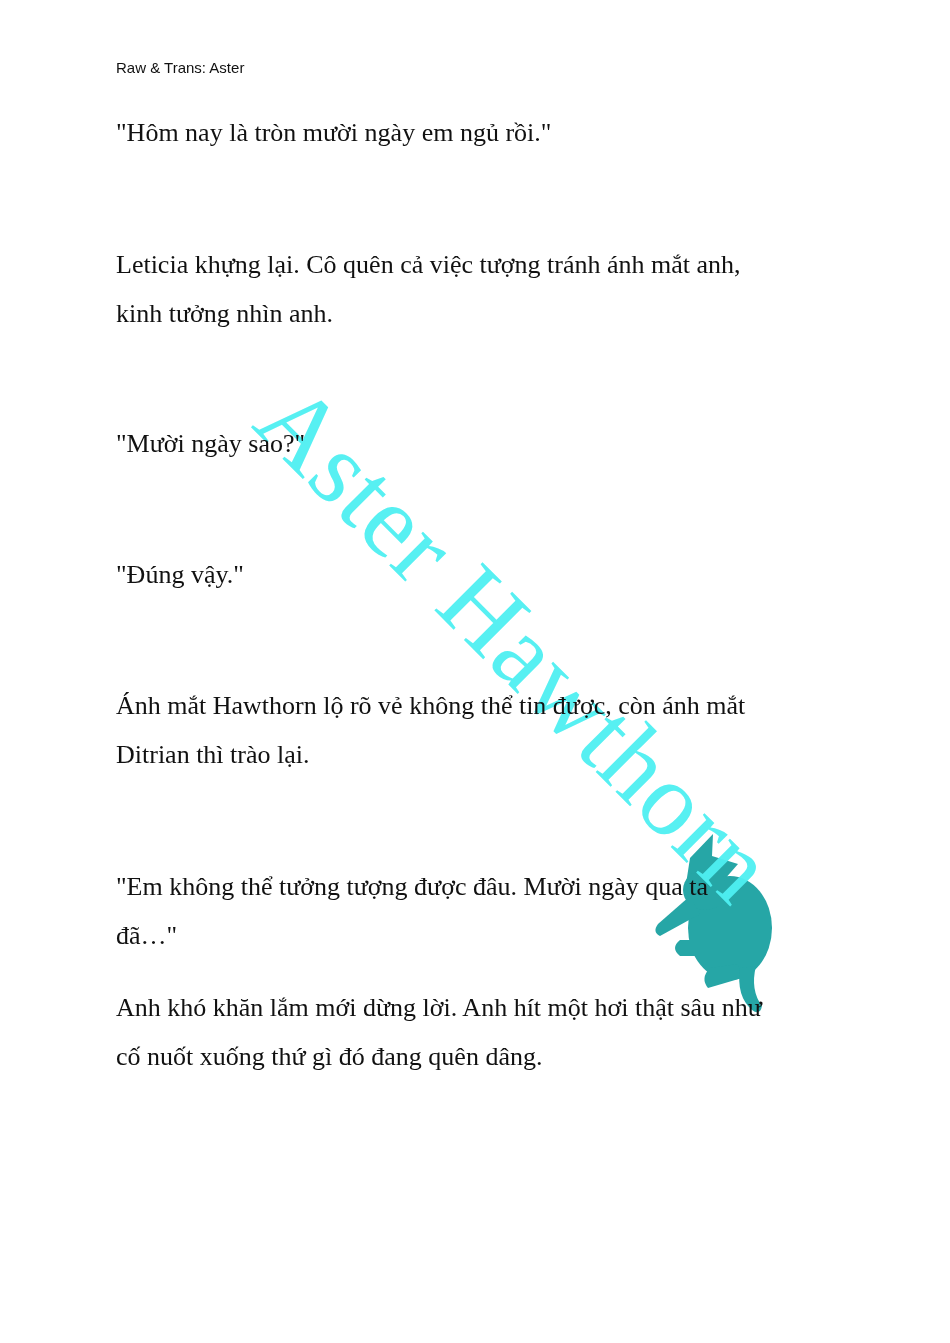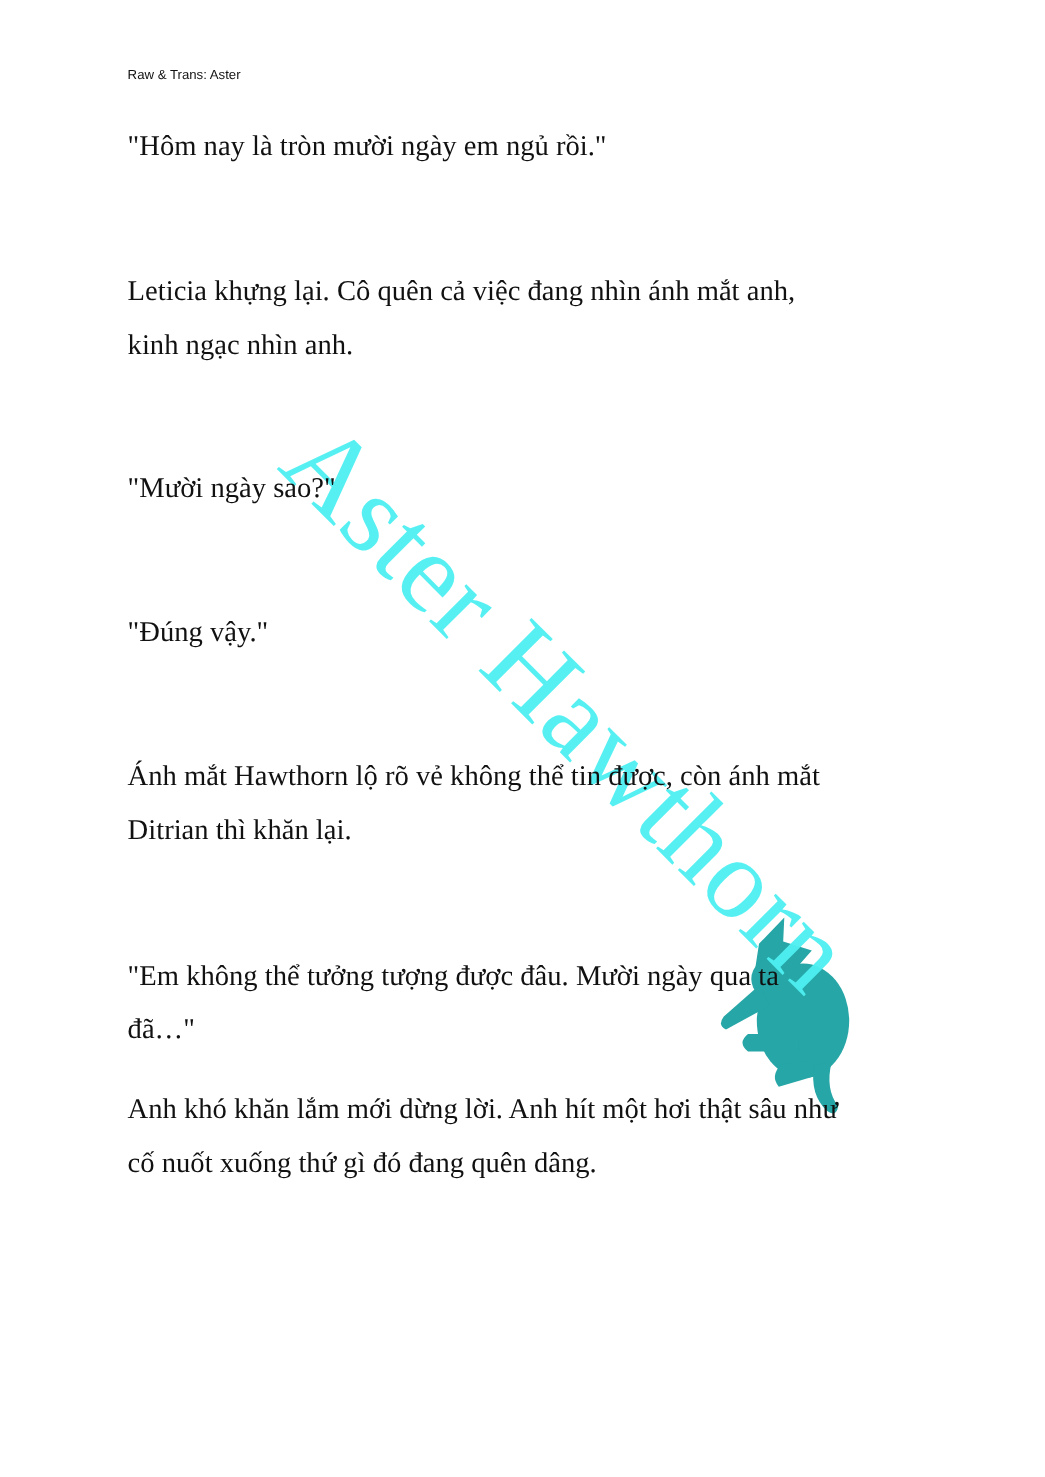--- a/index.html
+++ b/index.html
@@ -17,21 +17,21 @@
       position: absolute;
       left: 0; top: 0;
       width: 950px; height: 1343px;
       background: #ffffff;
     }
     .header {
       position: absolute;
       left: 116px;
       top: 58px;
       font-family: "Liberation Sans", sans-serif;
-      font-size: 12px;
+      font-size: 15px;
       color: #111111;
       line-height: 20px;
       white-space: nowrap;
     }
     .para {
       position: absolute;
       left: 116px;
       width: 730px;
       font-family: "Liberation Serif", serif;
       font-size: 26px;
@@ -88,25 +88,25 @@
     </g>
   </svg>
 
   <div class="watermark">Aster Hawthorn</div>
 
   <div class="text-layer">
     <div class="header">Raw &amp; Trans: Aster</div>
 
     <p class="para" style="top:108px;"><span>"Hôm nay là tròn mười ngày em ngủ rồi."</span></p>
 
-    <p class="para" style="top:240px;"><span>Leticia khựng lại. Cô quên cả việc đang nhìn ánh mắt anh,</span><br><span>kinh ngạc nhìn anh.</span></p>
+    <p class="para" style="top:240px;"><span>Leticia khựng lại. Cô quên cả việc tượng tránh ánh mắt anh,</span><br><span>kinh tưởng nhìn anh.</span></p>
 
     <p class="para" style="top:419px;"><span>"Mười ngày sao?"</span></p>
 
     <p class="para" style="top:550px;"><span>"Đúng vậy."</span></p>
 
-    <p class="para" style="top:681px;"><span>Ánh mắt Hawthorn lộ rõ vẻ không thể tin được, còn ánh mắt</span><br><span>Ditrian thì khăn lại.</span></p>
+    <p class="para" style="top:681px;"><span>Ánh mắt Hawthorn lộ rõ vẻ không thể tin được, còn ánh mắt</span><br><span>Ditrian thì trào lại.</span></p>
 
     <p class="para" style="top:862px;"><span>"Em không thể tưởng tượng được đâu. Mười ngày qua ta</span><br><span>đã…"</span></p>
 
     <p class="para" style="top:983px;"><span>Anh khó khăn lắm mới dừng lời. Anh hít một hơi thật sâu như</span><br><span>cố nuốt xuống thứ gì đó đang quên dâng.</span></p>
   </div>
 </div>
 
 </body></html>

